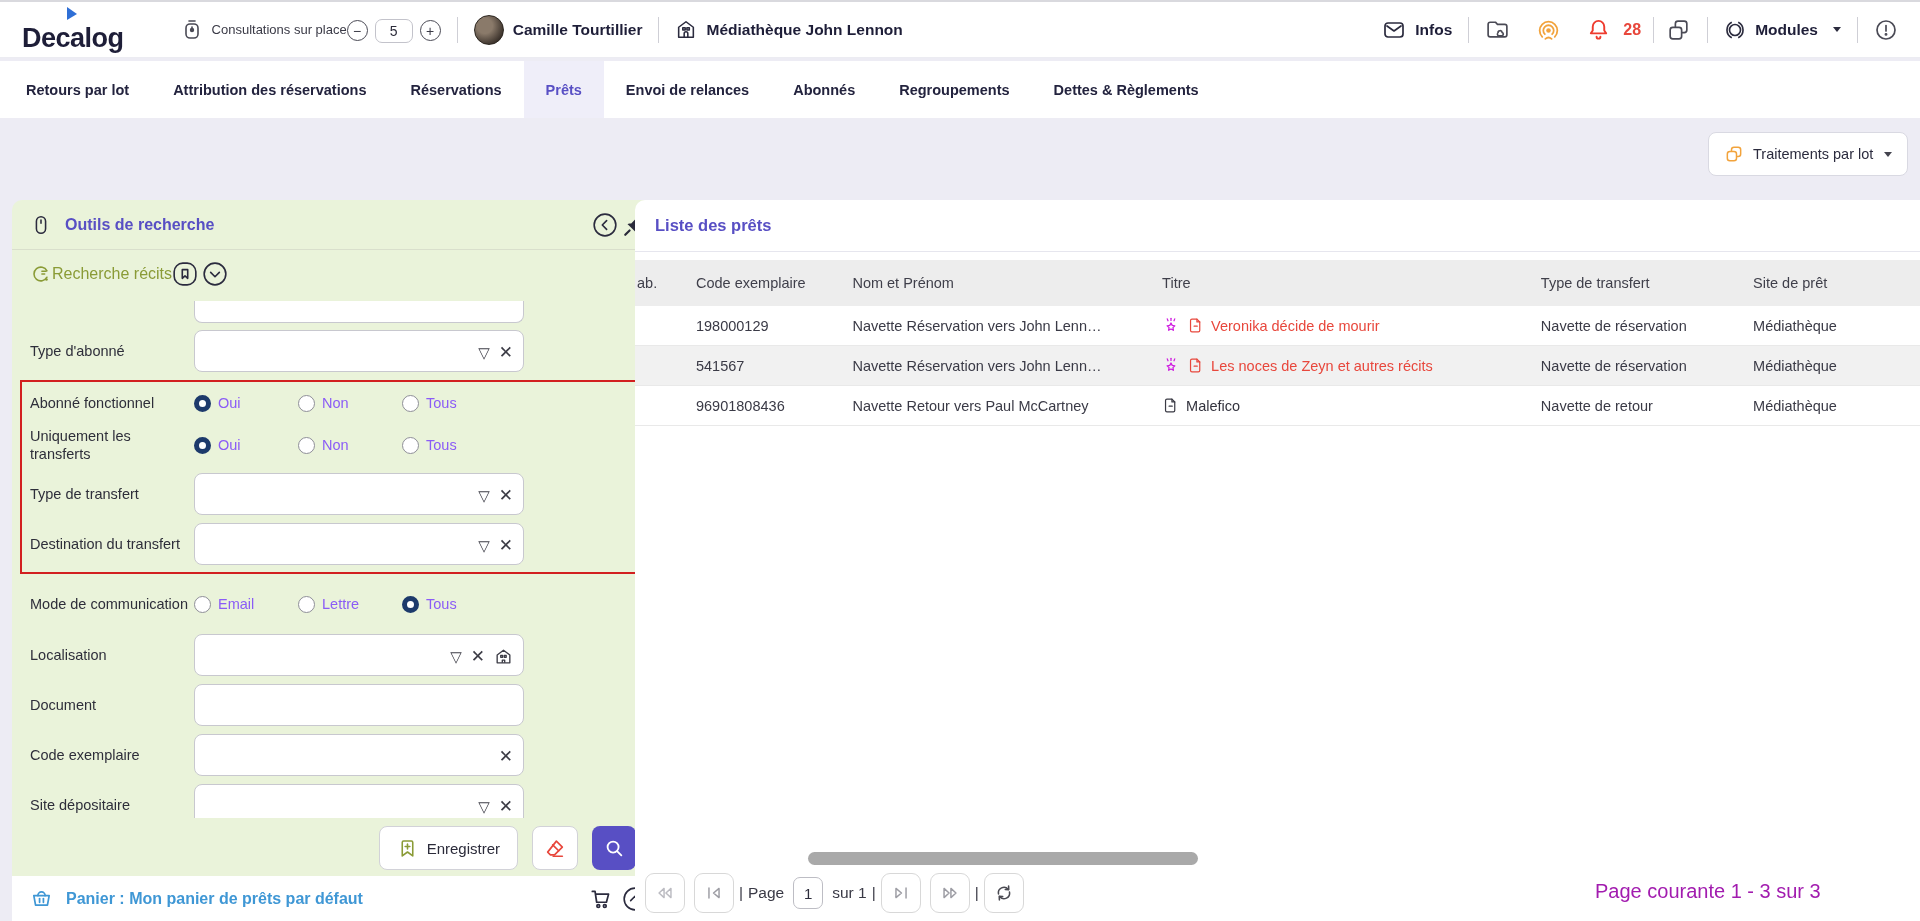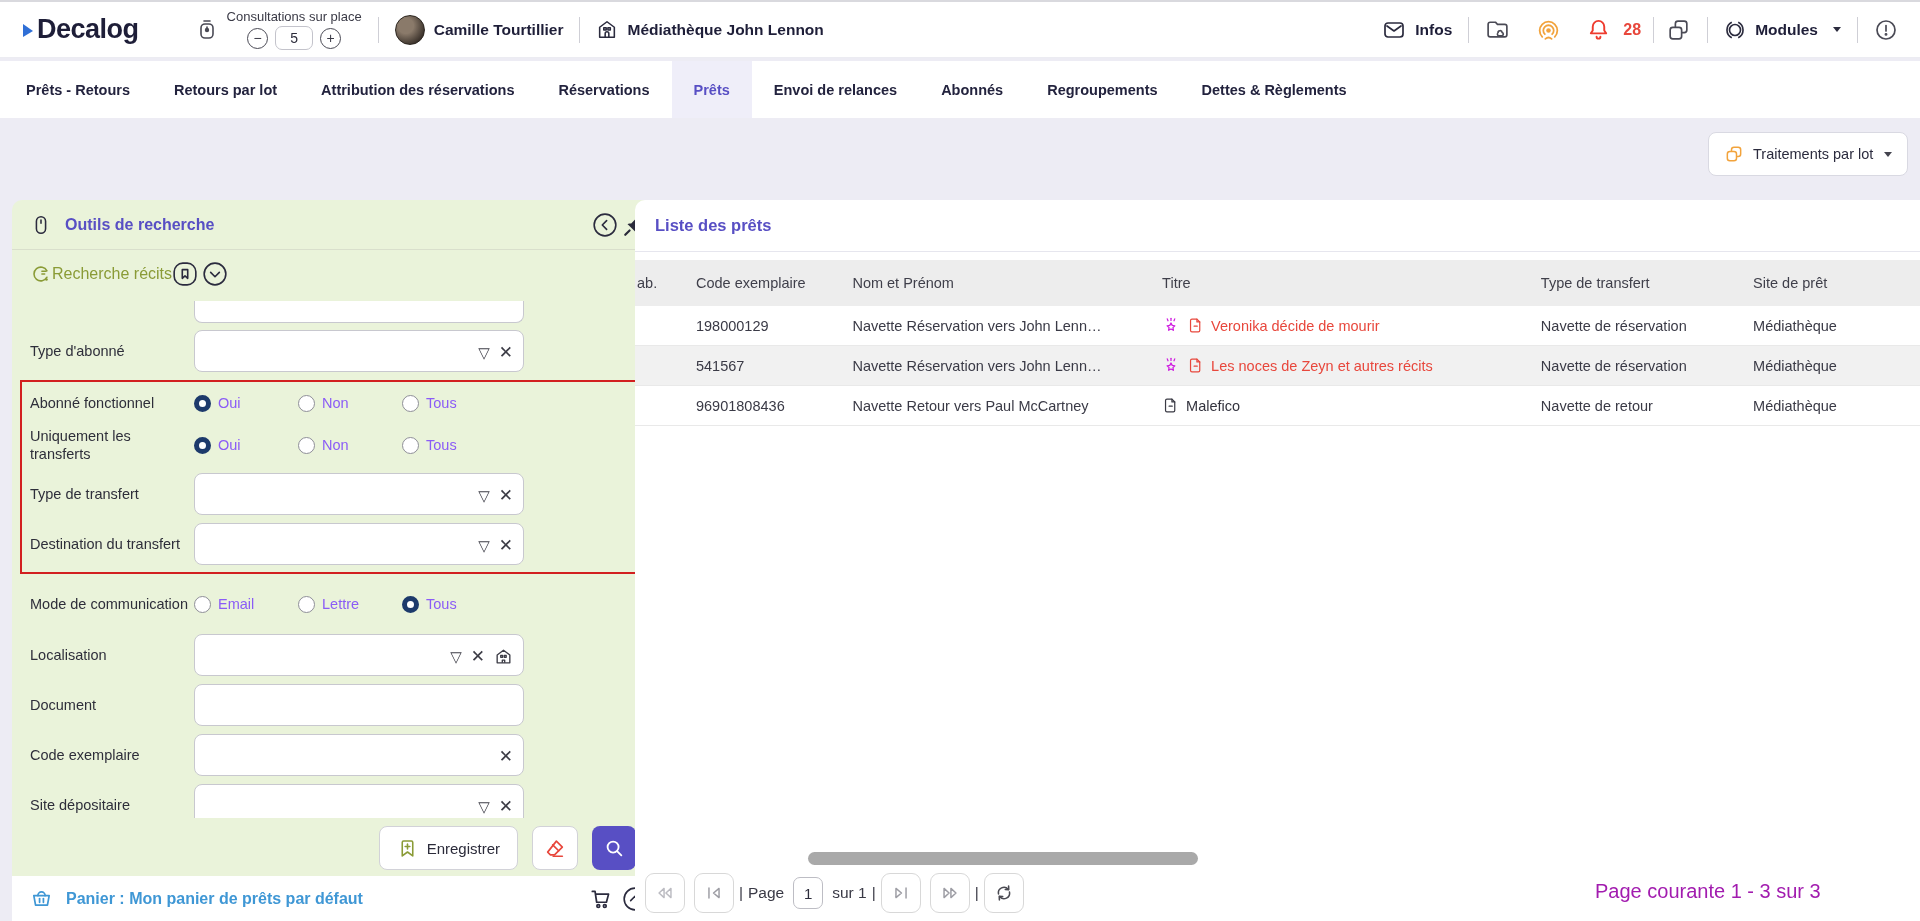--- a/index.html
+++ b/index.html
@@ -11,25 +11,25 @@
     position:relative;
   }
   svg { display:block; }
 
   
   .topbar{
     position:absolute; top:0; left:0; right:0; height:58px;
     background:#fff; border-top:2px solid #d9d9de; border-bottom:1px solid #ececf2;
     display:flex; align-items:center; padding:0 22px;
   }
-  .logo{ display:flex; align-items:center; gap:2px; }
+  .logo{ display:flex; align-items:center; gap:2px;flex-direction:column; }
   .logo-text{ font-size:27px; font-weight:800; color:#1e1e38; letter-spacing:-0.5px; }
   .vdiv{ width:1px; height:26px; background:#cfcfd6; margin:0 16px; flex:none; }
   .consult{ display:flex; align-items:center; gap:8px; margin-left:30px; }
-  .consult-col{ display:flex; flex-direction:column; align-items:center; }
+  .consult-col{ display:flex; align-items:center; }
   .consult-label{ font-size:13px; color:#3a3a46; }
   .stepper{ display:flex; align-items:center; gap:7px; margin-top:2px; }
   .step-btn{ width:21px; height:21px; border:1.5px solid #4a4a55; border-radius:50%; background:#fff;
     display:flex; align-items:center; justify-content:center; font-size:14px; color:#3a3a46; cursor:pointer; }
   .step-value{ width:38px; height:24px; border:1px solid #c3c3cb; border-radius:7px; background:#fff;
     display:flex; align-items:center; justify-content:center; font-size:14px; color:#2b2b3a; }
   .hgroup{ display:flex; align-items:center; gap:9px; }
   .hname{ font-size:15.5px; font-weight:700; color:#1e1e38; }
   .avatar{ width:30px; height:30px; border-radius:50%;
     background:radial-gradient(circle at 35% 35%, #8a7a6a 0 30%, #3c332c 75%); border:1px solid #2c2620; }
@@ -240,21 +240,20 @@
 
     <svg width="24" height="24" viewBox="0 0 24 24" fill="none" stroke="#4a4a55" stroke-width="1.7" stroke-linecap="round">
       <circle cx="12" cy="12" r="9"></circle>
         <line x1="12" y1="7.5" x2="12" y2="13"></line>
         <circle cx="12" cy="16.4" r="0.6" fill="#4a4a55"></circle>
     </svg>
   </div>
 </header>
 
 <nav class="tabbar">
-  <div class="tab">Prêts - Retours</div>
   <div class="tab">Retours par lot</div>
   <div class="tab">Attribution des réservations</div>
   <div class="tab">Réservations</div>
   <div class="tab active">Prêts</div>
   <div class="tab">Envoi de relances</div>
   <div class="tab">Abonnés</div>
   <div class="tab">Regroupements</div>
   <div class="tab">Dettes &amp; Règlements</div>
 </nav>
 

